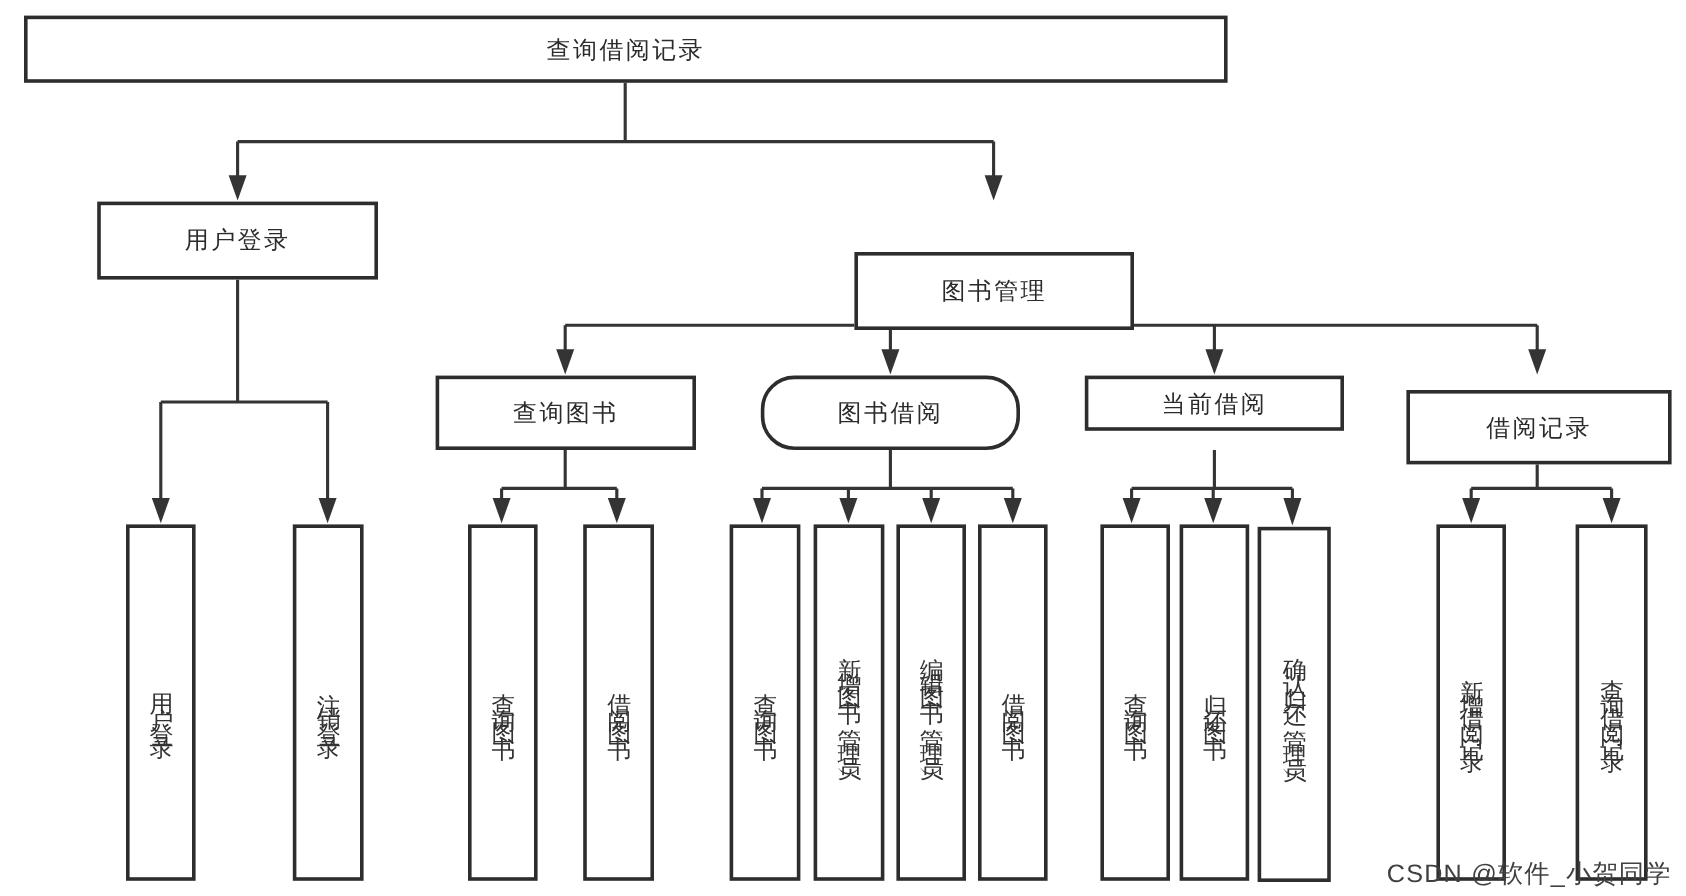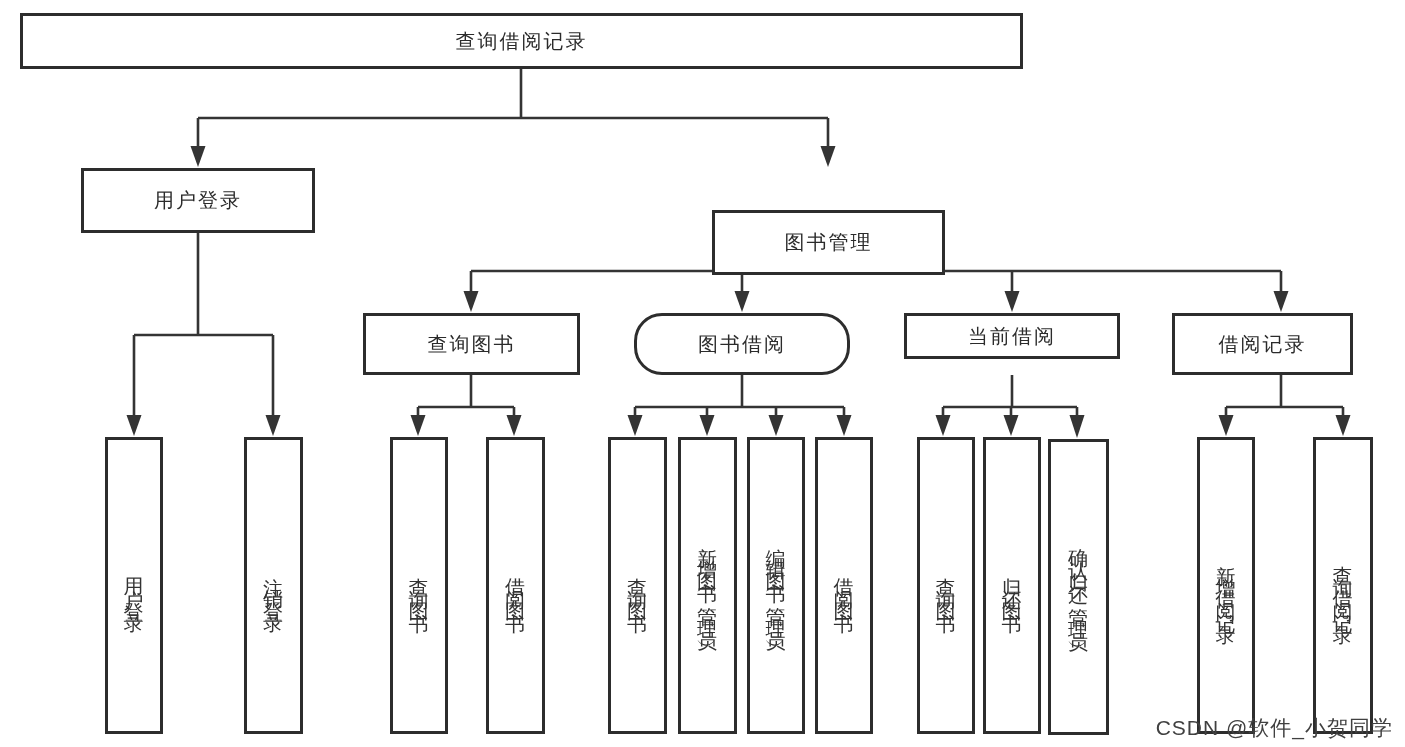--- a/index.html
+++ b/index.html
@@ -124,21 +124,21 @@
 
   <div class="node" style="left:363px; top:313px; width:217px; height:62px;">
     <span class="h-label">查询图书</span>
   </div>
   <div class="node" style="left:634px; top:313px; width:216px; height:62px;border-radius:28px;">
     <span class="h-label">图书借阅</span>
   </div>
   <div class="node" style="left:904px; top:313px; width:216px; height:46px;">
     <span class="h-label">当前借阅</span>
   </div>
-  <div class="node" style="left:1172px; top:313px; width:181px; height:62px;">
+  <div class="node" style="left:1172px; top:325px; width:221px; height:62px;">
     <span class="h-label">借阅记录</span>
   </div>
 
   <div class="node leaf" style="left:105px; width:58px;">
     <span class="v-label">用户登录</span>
   </div>
   <div class="node leaf" style="left:244px; width:59px;">
     <span class="v-label">注销登录</span>
   </div>
   <div class="node leaf" style="left:390px; width:58px;">

